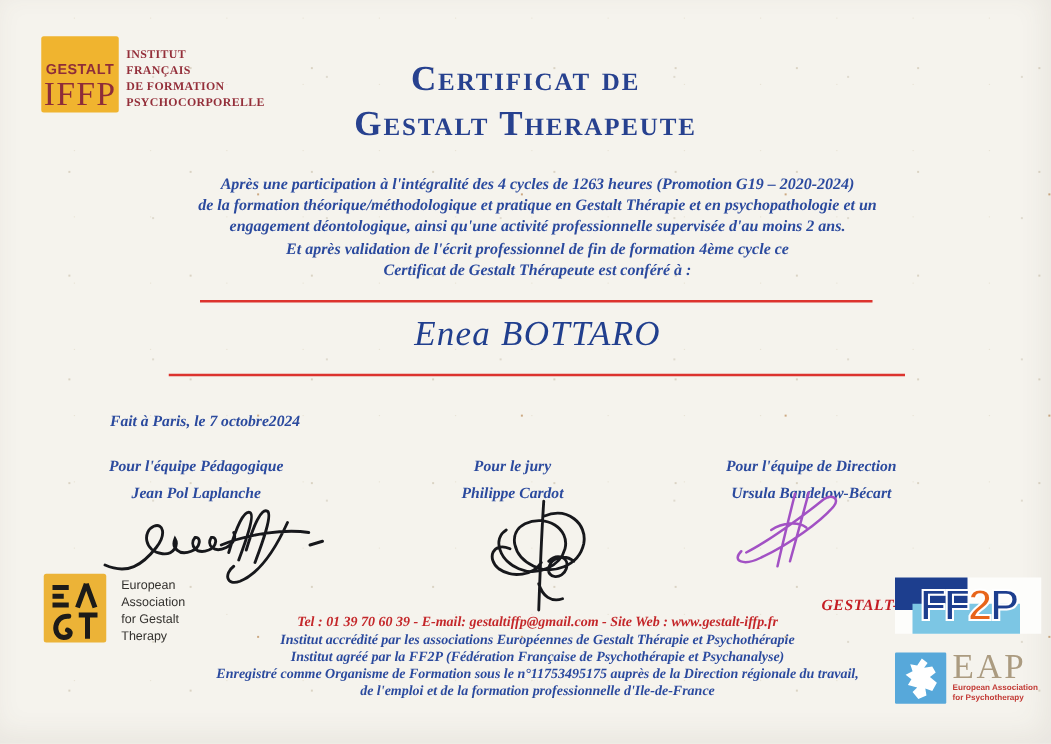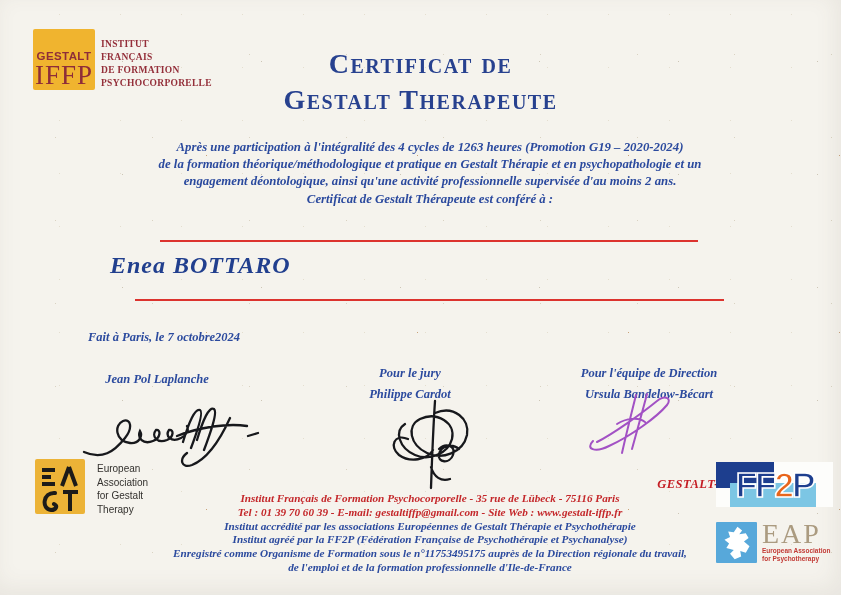--- a/index.html
+++ b/index.html
@@ -44,22 +44,22 @@
   #intro{
     left:100px;top:139px;width:660px;text-align:center;color:#2b4a9e;
     font-style:italic;font-weight:700;font-size:12.8px;line-height:17.2px;
   }
 
   
   .red-rule{height:2px;background:#dc332e;}
   #rule-top{left:160px;top:240px;width:538px;}
   #rule-bottom{left:135px;top:299px;width:589px;}
   #recipient-name{
-    left:110px;top:252px;width:640px;color:#213f8e;
-    font-style:italic;font-weight:700;font-size:24px;letter-spacing:1px;
+    left:110px;top:252px;width:640px;text-align:center;color:#213f8e;
+    font-style:italic;font-weight:400;font-size:28px;letter-spacing:1px;
   }
 
   
   #place-date{left:88px;top:330px;color:#2b4a9e;font-style:italic;font-weight:700;font-size:12.5px;}
 
   
   .sig-col{top:366px;width:220px;text-align:center;color:#2b4a9e;font-style:italic;font-weight:700;font-size:12.5px;line-height:15px;}
   #sig-col-left{left:47px;}
   #sig-col-center{left:300px;}
   #sig-col-right{left:539px;}
@@ -116,30 +116,32 @@
 
   <div id="title" class="abs">
     <div>Certificat de</div>
     <div>Gestalt Therapeute</div>
   </div>
 
   <div id="intro" class="abs">
     <div>Après une participation à l'intégralité des 4 cycles de 1263 heures (Promotion G19 – 2020-2024)</div>
     <div>de la formation théorique/méthodologique et pratique en Gestalt Thérapie et en psychopathologie et un</div>
     <div>engagement déontologique, ainsi qu'une activité professionnelle supervisée d'au moins 2 ans.</div>
+    <div>Et après validation de l'écrit professionnel de fin de formation 4ème cycle ce</div>
     <div>Certificat de Gestalt Thérapeute est conféré à :</div>
   </div>
 
   <div id="rule-top" class="abs red-rule"></div>
   <div id="recipient-name" class="abs">Enea BOTTARO</div>
   <div id="rule-bottom" class="abs red-rule"></div>
 
   <div id="place-date" class="abs">Fait à Paris, le 7 octobre2024</div>
 
   <div id="sig-col-left" class="abs sig-col">
+    <div>Pour l'équipe Pédagogique</div>
     <div class="sig-name">Jean Pol Laplanche</div>
   </div>
   <div id="sig-col-center" class="abs sig-col">
     <div>Pour le jury</div>
     <div class="sig-name">Philippe Cardot</div>
   </div>
   <div id="sig-col-right" class="abs sig-col">
     <div>Pour l'équipe de Direction</div>
     <div class="sig-name">Ursula Bandelow-Bécart</div>
   </div>
@@ -170,21 +172,20 @@
     <div id="eagt-text">
       <div>European</div>
       <div>Association</div>
       <div>for Gestalt</div>
       <div>Therapy</div>
     </div>
   </div>
 
   <div id="footer-block" class="abs">
     <div id="footer-org">GESTALT-IFFP</div>
-    <div class="footer-red">Institut Français de Formation Psychocorporelle - 35 rue de Lübeck - 75116 Paris</div>
     <div class="footer-red">Tel : 01 39 70 60 39 - E-mail: gestaltiffp@gmail.com - Site Web : www.gestalt-iffp.fr</div>
     <div class="footer-blue">Institut accrédité par les associations Européennes de Gestalt Thérapie et Psychothérapie</div>
     <div class="footer-blue">Institut agréé par la FF2P (Fédération Française de Psychothérapie et Psychanalyse)</div>
     <div class="footer-blue">Enregistré comme Organisme de Formation sous le n°11753495175 auprès de la Direction régionale du travail,</div>
     <div class="footer-blue">de l'emploi et de la formation professionnelle d'Ile-de-France</div>
   </div>
 
   <div id="ff2p" class="abs">
     <div class="block-navy"></div>
     <div class="block-cyan"></div>

